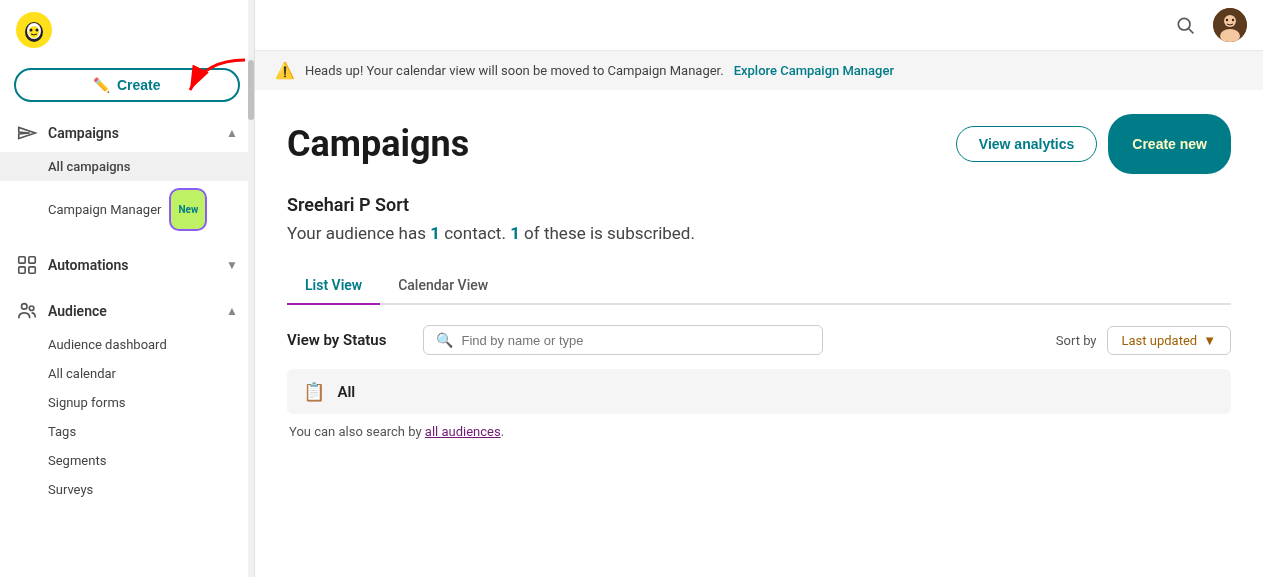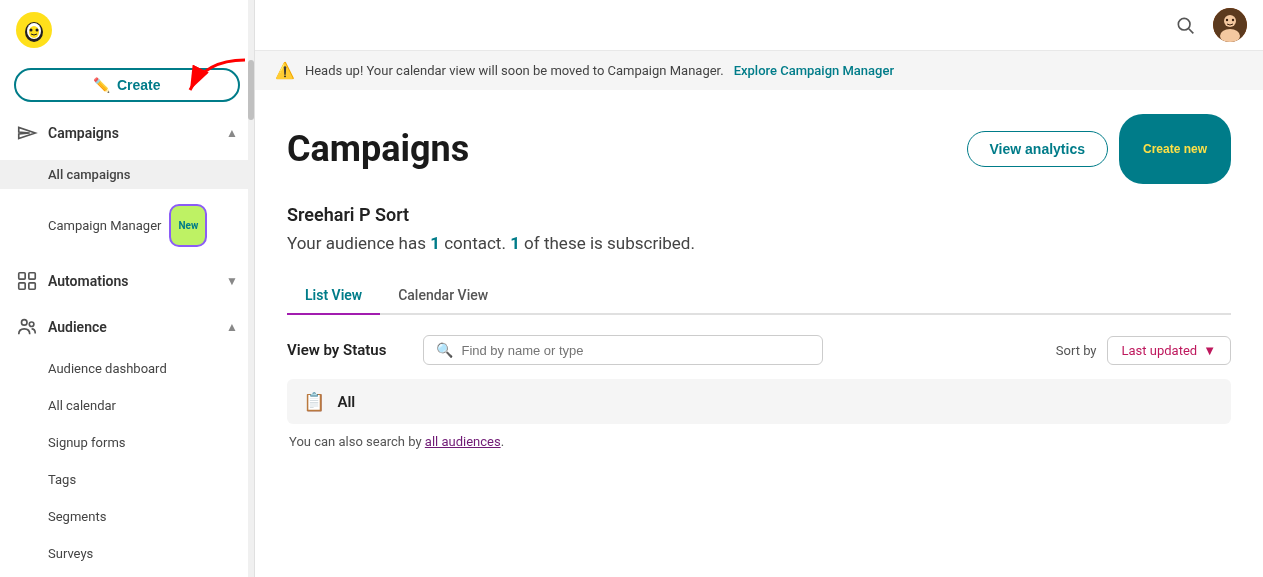--- a/index.html
+++ b/index.html
@@ -70,21 +70,20 @@
     .nav-icon { width: 22px; height: 22px; margin-right: 10px; flex-shrink: 0; color: #555; }
     .nav-chevron { margin-left: auto; font-size: 12px; color: #888; }
     .nav-sub-item {
       padding: 7px 16px 7px 48px;
       font-size: 13px;
       color: #444;
       cursor: pointer;
       display: flex;
       align-items: center;
       gap: 8px;
-      margin-top: 8px;
     }
     .nav-sub-item.active { background: #f0f0f0; font-weight: 500; }
     .badge-new {
       background: #bef264;
       color: #007c89;
       font-size: 10px;
       font-weight: 700;
       padding: 14px 7px;
       border-radius: 10px;
       border: 2px solid #8b5cf6;
@@ -175,24 +174,24 @@
       color: #007c89;
       font-size: 14px;
       font-weight: 600;
       padding: 9px 22px;
       cursor: pointer;
     }
     .btn-primary {
       border: none;
       border-radius: 24px;
       background: #007c89;
-      color: #fde047;
-      font-size: 12px;
-      font-weight: 600;
-      padding: 28px 24px;
+      color: #fef9c3;
+      font-size: 14px;
+      font-weight: 600;
+      padding: 22px 24px;
       cursor: pointer;
     }
 
     .user-name {
       font-size: 18px;
       font-weight: 600;
       color: #222;
       margin-bottom: 8px;
     }
     .audience-info {
@@ -260,21 +259,21 @@
       align-items: center;
       gap: 10px;
       margin-left: auto;
     }
     .sort-label { font-size: 13px; color: #555; }
     .sort-select {
       border: 1.5px solid #ccc;
       border-radius: 6px;
       padding: 6px 14px;
       font-size: 13px;
-      color: #be185d;
+      color: #a16207;
       background: #fff;
       cursor: pointer;
       display: flex;
       align-items: center;
       gap: 6px;
     }
 
     
     .all-row {
       display: flex;

